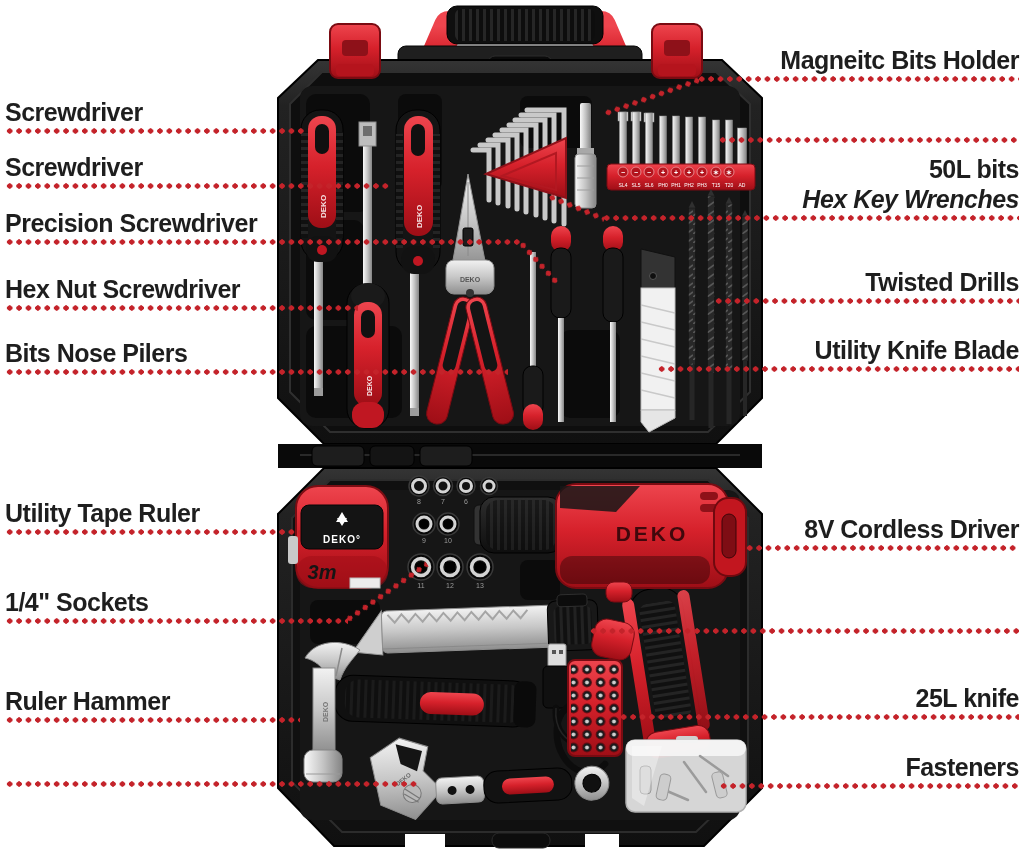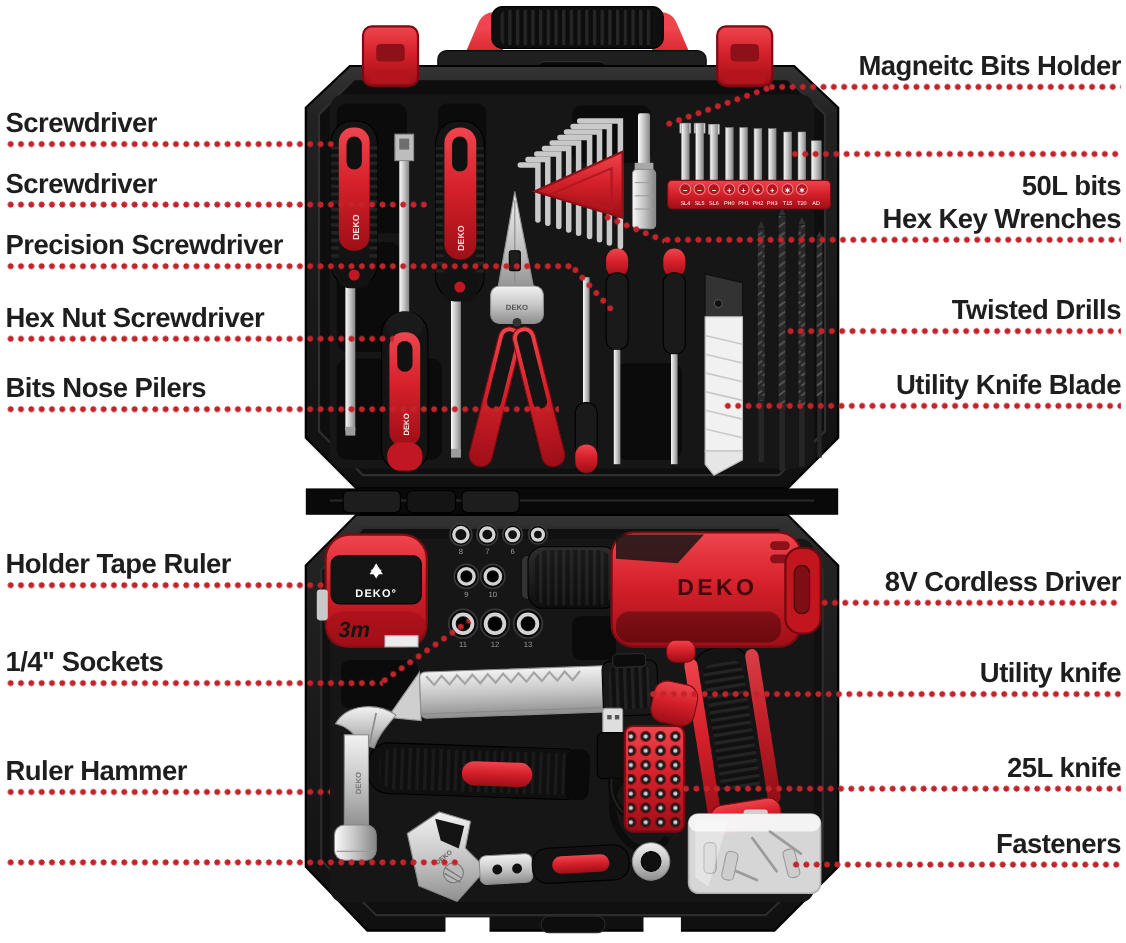--- a/index.html
+++ b/index.html
@@ -460,53 +460,52 @@
   <div class="callout" style="left:5px;top:208px;">Precision Screwdriver</div>
   <div class="leader" style="left:5px;top:239px;width:515px;"></div>
   <div class="leader diag" style="left:520px;top:239px;width:57px;transform:rotate(47.8deg);"></div>
 
   <div class="callout" style="left:5px;top:274px;">Hex Nut Screwdriver</div>
   <div class="leader" style="left:5px;top:305px;width:353px;"></div>
 
   <div class="callout" style="left:5px;top:338px;">Bits Nose Pilers</div>
   <div class="leader" style="left:5px;top:369px;width:503px;"></div>
 
-  <div class="callout" style="left:5px;top:498px;">Holder Tape Ruler</div>
+  <div class="callout" style="left:5px;top:498px;">Utility Tape Ruler</div>
   <div class="leader" style="left:5px;top:529px;width:295px;"></div>
 
   <div class="callout" style="left:5px;top:587px;">1/4" Sockets</div>
   <div class="leader" style="left:5px;top:618px;width:343px;"></div>
   <div class="leader diag" style="left:346px;top:618px;width:99px;transform:rotate(-35.1deg);"></div>
 
   <div class="callout" style="left:5px;top:686px;">Ruler Hammer</div>
   <div class="leader" style="left:5px;top:717px;width:295px;"></div>
 
   <div class="leader" style="left:5px;top:781px;width:412px;"></div>
 
   <div class="callout right" style="right:5px;top:45px;">Magneitc Bits Holder</div>
   <div class="leader" style="left:697px;top:76px;width:322px;"></div>
   <div class="leader diag" style="left:604px;top:111px;width:101px;transform:rotate(-19.7deg);"></div>
 
   <div class="callout right" style="right:5px;top:106px;margin-top:48px;">50L bits</div>
   <div class="leader" style="left:718px;top:137px;width:301px;"></div>
 
-  <div class="callout right" style="right:5px;top:184px;">Hex Key Wrenches</div>
+  <div class="callout right" style="right:5px;top:184px;font-style:italic;">Hex Key Wrenches</div>
   <div class="leader" style="left:602px;top:215px;width:417px;"></div>
   <div class="leader diag" style="left:548px;top:193px;width:61px;transform:rotate(22.3deg);"></div>
 
   <div class="callout right" style="right:5px;top:267px;">Twisted Drills</div>
   <div class="leader" style="left:714px;top:298px;width:305px;"></div>
 
   <div class="callout right" style="right:5px;top:335px;">Utility Knife Blade</div>
   <div class="leader" style="left:657px;top:366px;width:362px;"></div>
 
   <div class="callout right" style="right:5px;top:514px;margin-left:48px;">8V Cordless Driver</div>
   <div class="leader" style="left:745px;top:545px;width:274px;"></div>
 
-  <div class="callout right" style="right:5px;top:597px;">Utility knife</div>
   <div class="leader" style="left:589px;top:628px;width:430px;"></div>
 
   <div class="callout right" style="right:5px;top:683px;">25L knife</div>
   <div class="leader" style="left:619px;top:714px;width:400px;"></div>
 
   <div class="callout right" style="right:5px;top:752px;margin-left:28px;">Fasteners</div>
   <div class="leader" style="left:719px;top:783px;width:300px;"></div>
 
 </div>
 

